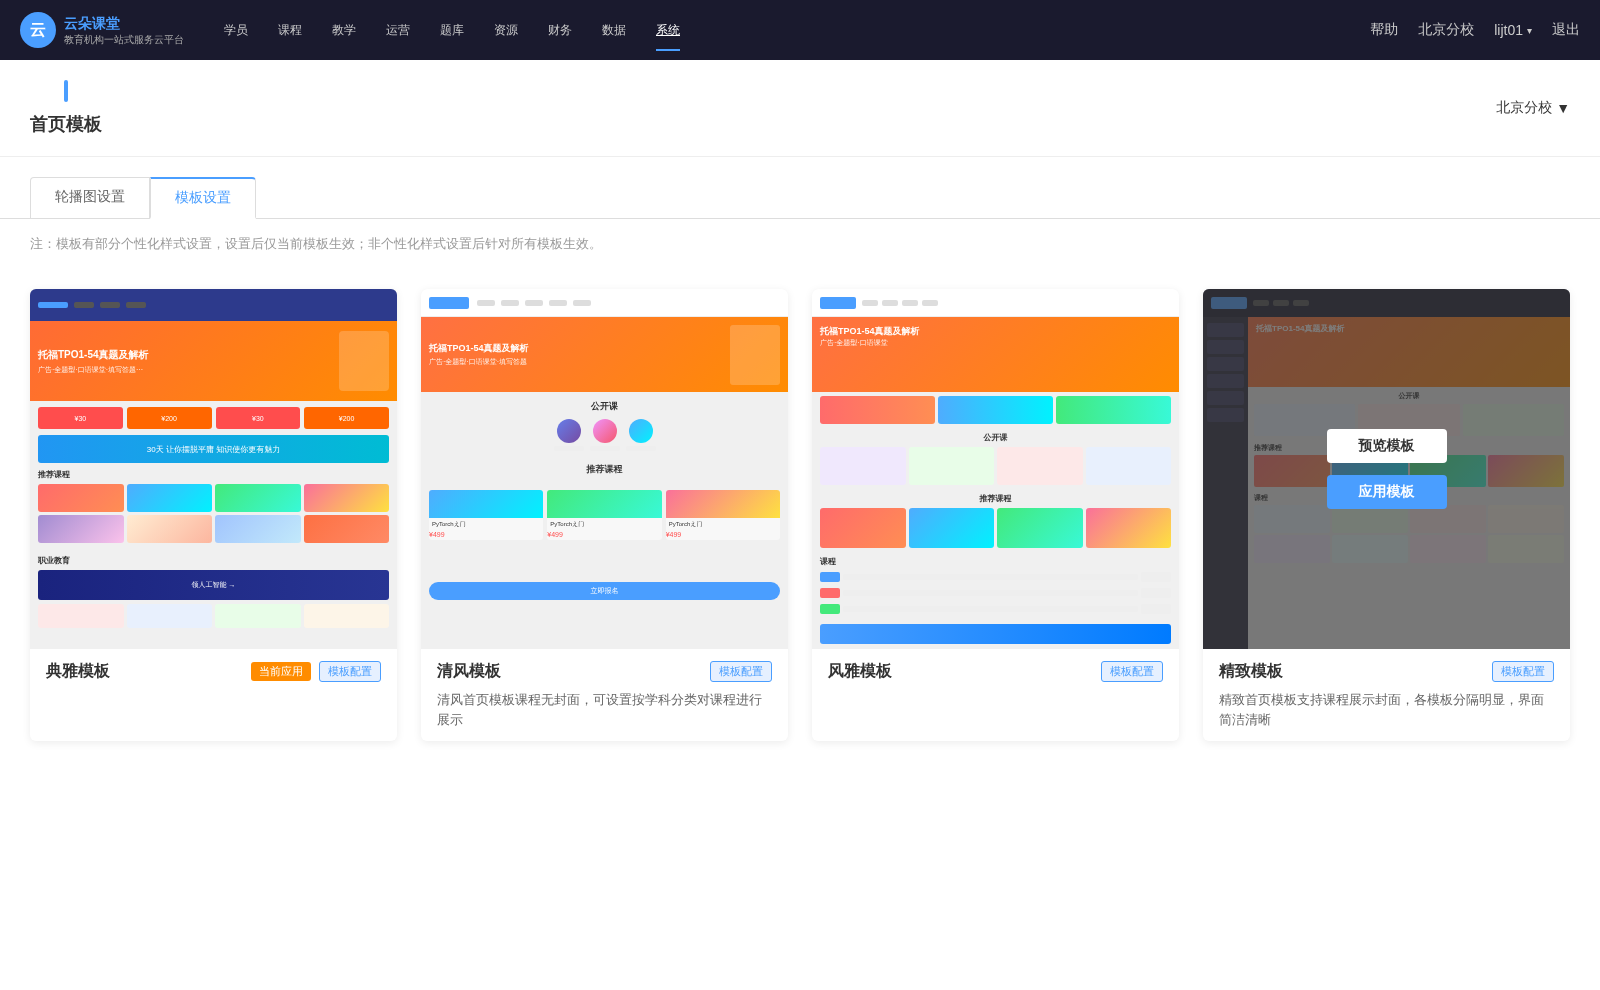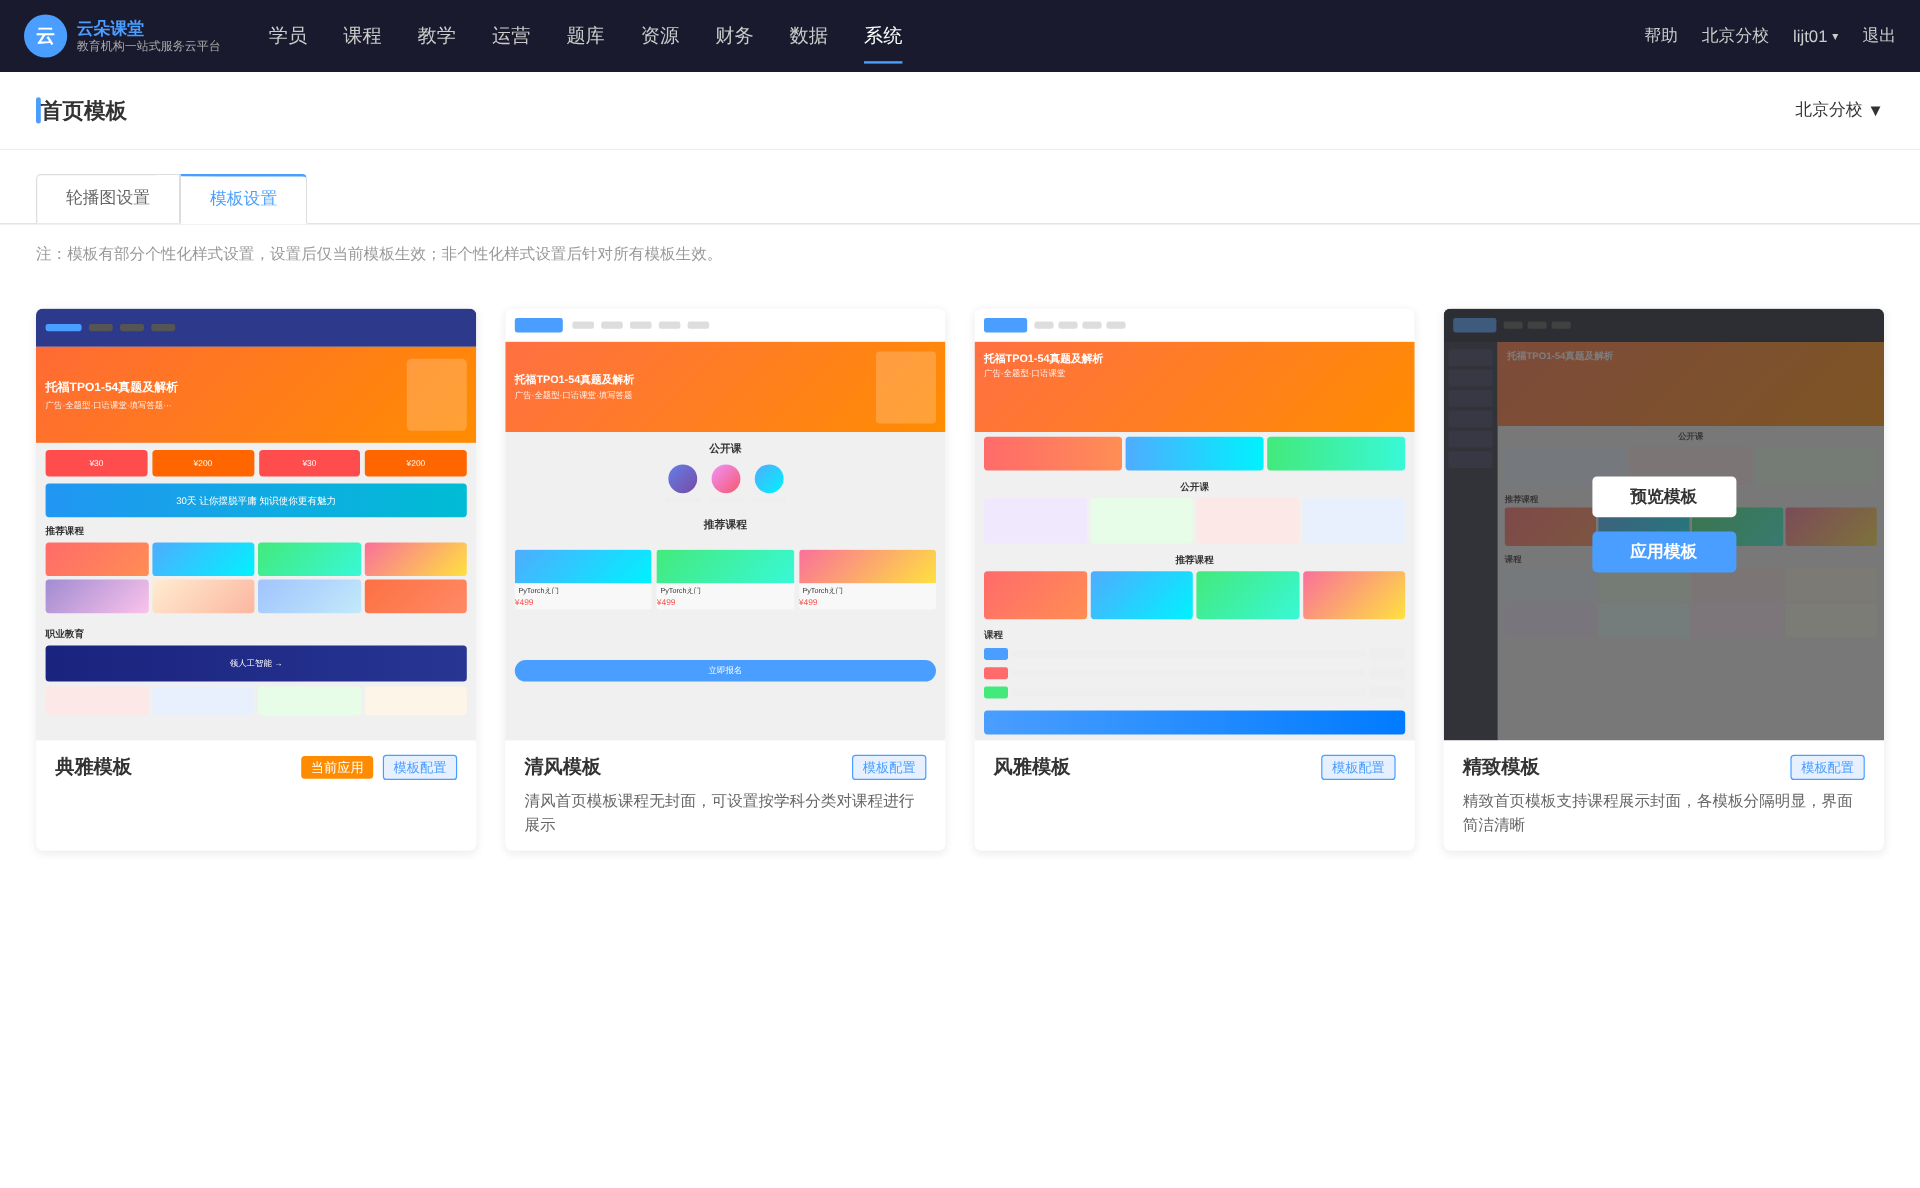--- a/index.html
+++ b/index.html
@@ -31,26 +31,27 @@
     .logo-text .brand { font-size: 14px; font-weight: bold; color: #4a9eff; }
     .nav-menu {
       display: flex;
       align-items: center;
       gap: 30px;
       flex: 1;
     }
     .nav-item {
       color: #ccc;
       cursor: pointer;
-      font-size: 16px;
+      font-size: 12px;
       padding: 6px 0;
       position: relative;
     }
     .nav-item.active {
       color: white;
+      text-decoration: underline;
     }
     .nav-item.active::after {
       content: '';
       position: absolute;
       bottom: -6px;
       left: 0; right: 0;
       height: 2px;
       background: #4a9eff;
     }
     .nav-right {
@@ -73,21 +74,21 @@
 
     
     .page-header {
       display: flex;
       align-items: center;
       justify-content: space-between;
       padding: 20px 30px;
       border-bottom: 1px solid #eee;
     }
     .page-title-wrap {
-      display: flex; align-items: center; 
+      display: flex; align-items: center; gap: 10px; flex-direction: column;
     }
     .page-title-bar {
       width: 4px; height: 22px;
       background: #4a9eff;
       border-radius: 2px;
     }
     .page-title {
       font-size: 18px;
       font-weight: bold;
       color: #333;

